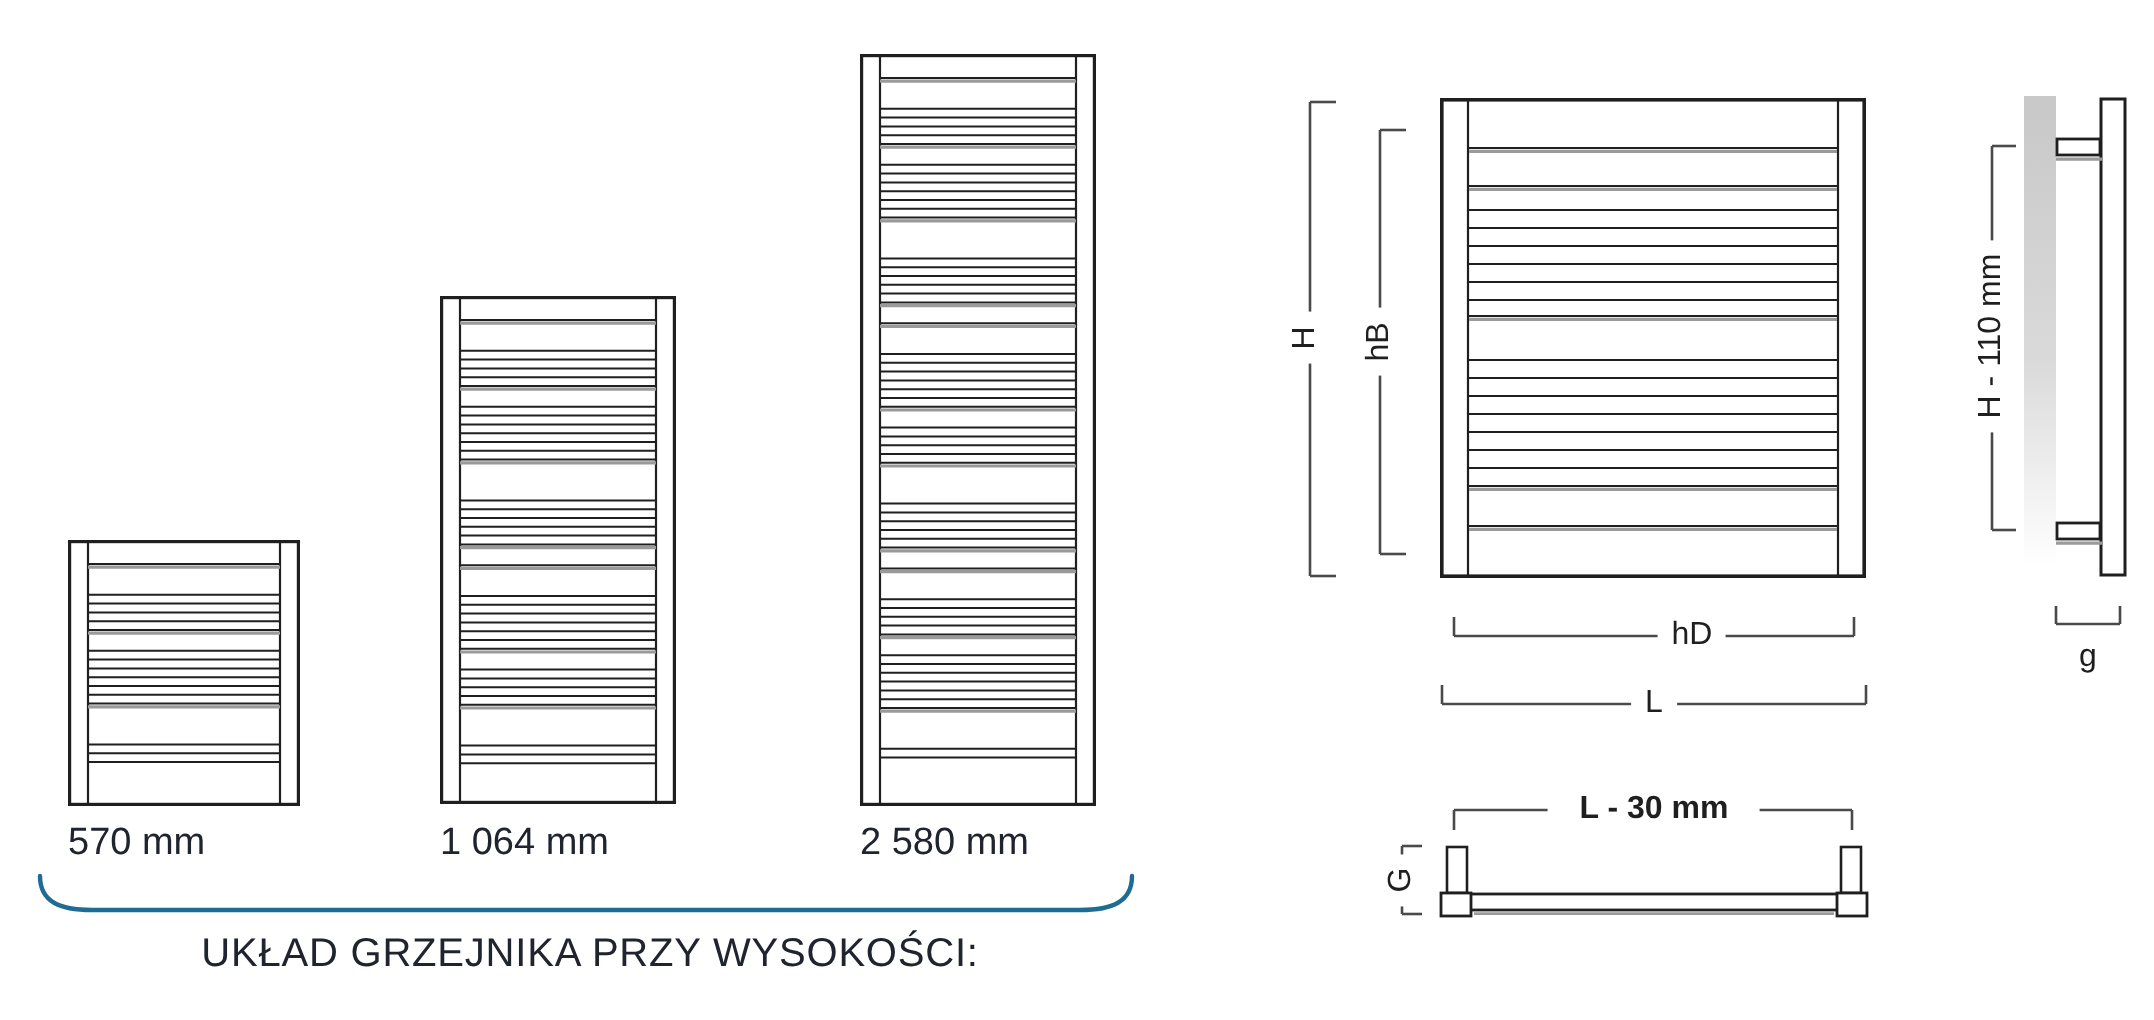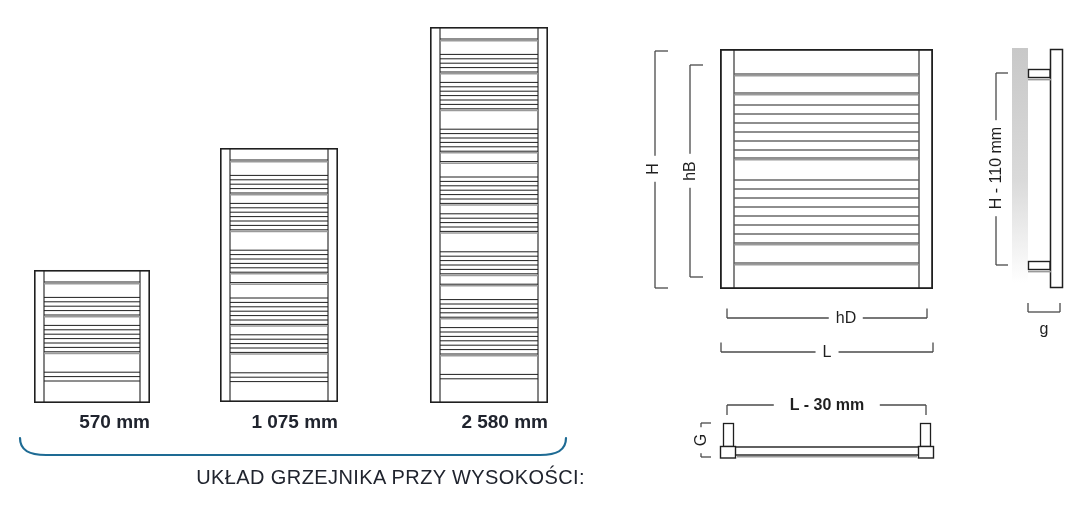--- a/index.html
+++ b/index.html
@@ -2,22 +2,22 @@
 <html style="--label-text: #20242e; --dim-text: #1f1f1f;"><head>
 <meta charset="utf-8">
 <style>
   html,body{margin:0;padding:0;background:#fff;}
   .canvas{
     position:relative;width:1077px;height:510px;background:#fff;overflow:hidden;
     font-family:"Liberation Sans","DejaVu Sans",sans-serif;
   }
   #drawing{position:absolute;left:0;top:0;z-index:1;}
   .lbl{position:absolute;z-index:2;white-space:nowrap;}
-  .mm{font-size:19px;text-align:right;color:var(--label-text,#20242e);font-weight:bold;}
-  .caption{font-size:20px;text-align:right;letter-spacing:0.4px;color:var(--label-text,#262b36);}
+  .mm{font-size:19px;text-align:left;color:var(--label-text,#20242e);}
+  .caption{font-size:20px;text-align:center;letter-spacing:0.4px;color:var(--label-text,#262b36);}
   .dim{
     font-size:16px;line-height:1.15;color:var(--dim-text,#1f1f1f);
     background:#fff;padding:1px 7px;transform:translate(-50%,-50%);
   }
   .dim.rot{transform:translate(-50%,-50%) rotate(-90deg);}
   .dim.wide{padding:1px 16px;font-weight:bold;}
 </style>
 </head>
 <body>
 
@@ -238,21 +238,21 @@
         <line x1="996" y1="73" x2="996" y2="265" stroke="#4a4a4a" stroke-width="1.3"></line>
         <line x1="996" y1="73" x2="1008" y2="73" stroke="#4a4a4a" stroke-width="1.3"></line>
         <line x1="996" y1="265" x2="1008" y2="265" stroke="#4a4a4a" stroke-width="1.3"></line>
         <line x1="1028" y1="312" x2="1060" y2="312" stroke="#4a4a4a" stroke-width="1.3"></line>
         <line x1="1028" y1="312" x2="1028" y2="303" stroke="#4a4a4a" stroke-width="1.3"></line>
         <line x1="1060" y1="312" x2="1060" y2="303" stroke="#4a4a4a" stroke-width="1.3"></line>
       </g>
     </svg>
 
   <div class="lbl mm" style="left:34px;top:411px;width:116px">570 mm</div>
-  <div class="lbl mm" style="left:220px;top:411px;width:118px">1 075 mm</div>
+  <div class="lbl mm" style="left:220px;top:411px;width:118px">1 064 mm</div>
   <div class="lbl mm" style="left:430px;top:411px;width:118px">2 580 mm</div>
 
   <div class="lbl caption" style="left:5px;top:466px;width:580px">UKŁAD GRZEJNIKA PRZY WYSOKOŚCI:</div>
 
   <div class="lbl dim rot" style="left:653px;top:169px">H</div>
   <div class="lbl dim rot" style="left:690px;top:171px">hB</div>
   <div class="lbl dim" style="left:846px;top:318px">hD</div>
   <div class="lbl dim" style="left:827px;top:352px">L</div>
 
   <div class="lbl dim rot" style="left:996px;top:168px">H - 110 mm</div>

